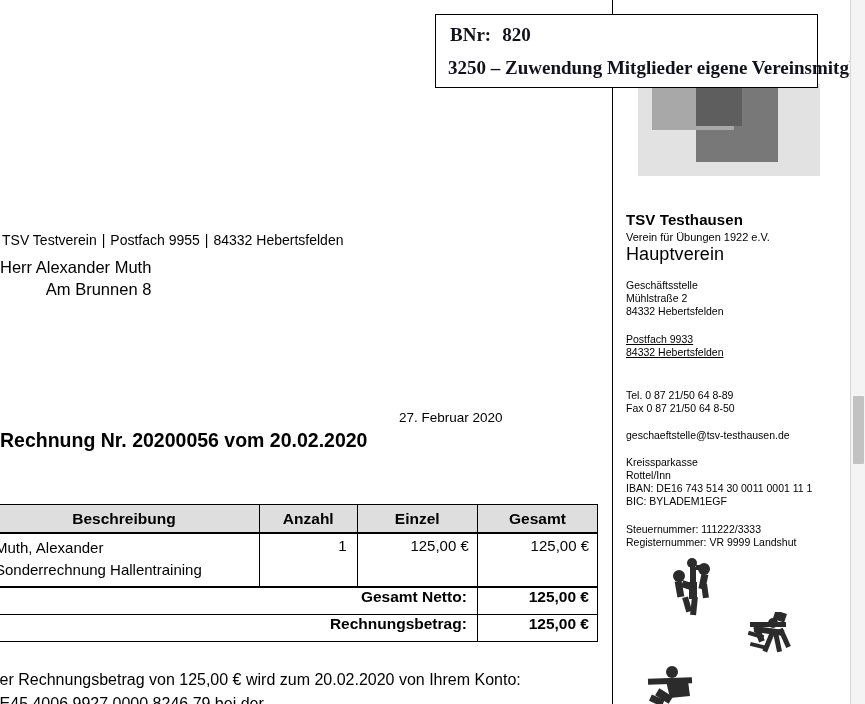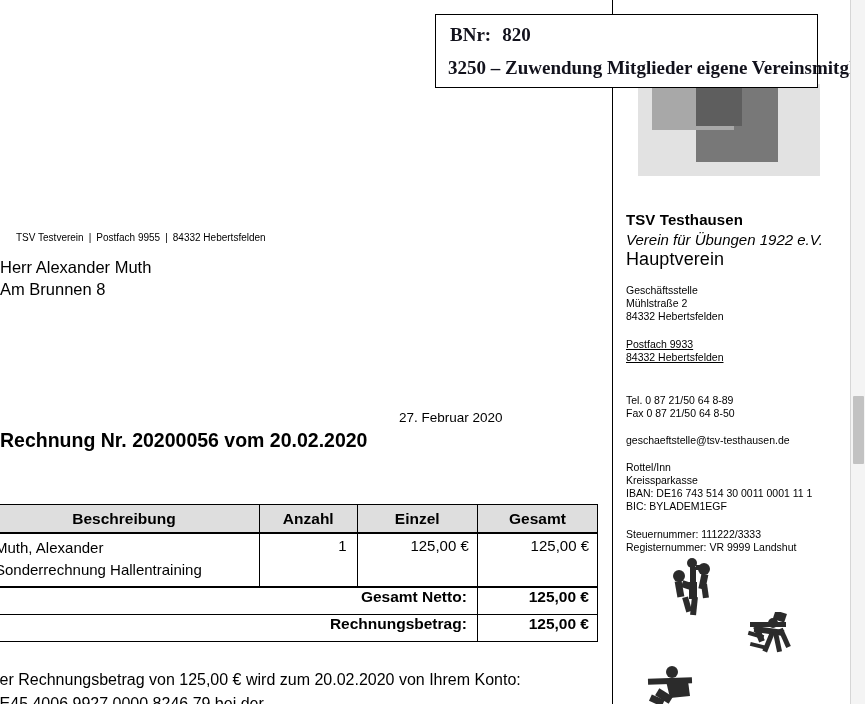--- a/index.html
+++ b/index.html
@@ -67,23 +67,22 @@
   .logo-sq.b { left: 58px;  top: 0px;  width: 46px; height: 42px; background: #5e5e5e; }
   .logo-sq.c { left: 58px;  top: 0px;  width: 82px; height: 78px; background: #6f6f6f; opacity: .92; }
 
   .org-name {
     font-size: 15px;
     font-weight: bold;
     margin-top: 35px;
     letter-spacing: .1px;
   }
   .org-sub {
-    font-size: 15px;
+    font-size: 11px;
     margin-top: 3px;
-    font-style: italic;
   }
   .org-unit {
     font-size: 18px;
     margin-top: 1px;
     letter-spacing: .1px;
   }
 
   .addr-block {
     font-size: 10.5px;
     line-height: 13px;
@@ -104,34 +103,35 @@
     height: 160px;
   }
   .picto { position: absolute; }
   .picto.p1 { left: 40px;  top: 8px;  }
   .picto.p2 { left: 118px; top: 64px; }
   .picto.p3 { left: 18px;  top: 118px;}
 
   
   .sender-line {
     position: absolute;
-    left: 106px;
+    left: 92px;
     top: 232px;
-    font-size: 10px;
+    font-size: 14px;
     white-space: nowrap;
   }
   .sender-line .sep { padding: 0 5px; }
 
   .recipient {
     position: absolute;
     left: 90px;
     top: 256px;
     font-size: 16.5px;
     line-height: 22px;
     white-space: nowrap;
+    text-align: right;
   }
   .recipient .spacer { display: block; height: 22px; }
 
   .letter-date {
     position: absolute;
     left: 489px;
     top: 410px;
     font-size: 13.5px;
     white-space: nowrap;
   }
@@ -299,22 +299,22 @@
       <div class="addr-block gap4">
         <div>Tel.  0 87 21/50 64 8-89</div>
         <div>Fax 0 87 21/50 64 8-50</div>
       </div>
 
       <div class="addr-block gap5">
         <div>geschaeftstelle@tsv-testhausen.de</div>
       </div>
 
       <div class="addr-block gap5">
+        <div>Kreissparkasse</div>
         <div>Rottel/Inn</div>
-        <div>Kreissparkasse</div>
         <div>IBAN: DE16 743 514 30 0011 0001 11 1</div>
         <div>BIC:   BYLADEM1EGF</div>
       </div>
 
       <div class="addr-block gap6">
         <div>Steuernummer: 111222/3333</div>
         <div>Registernummer: VR 9999 Landshut</div>
       </div>
     </div>
 

